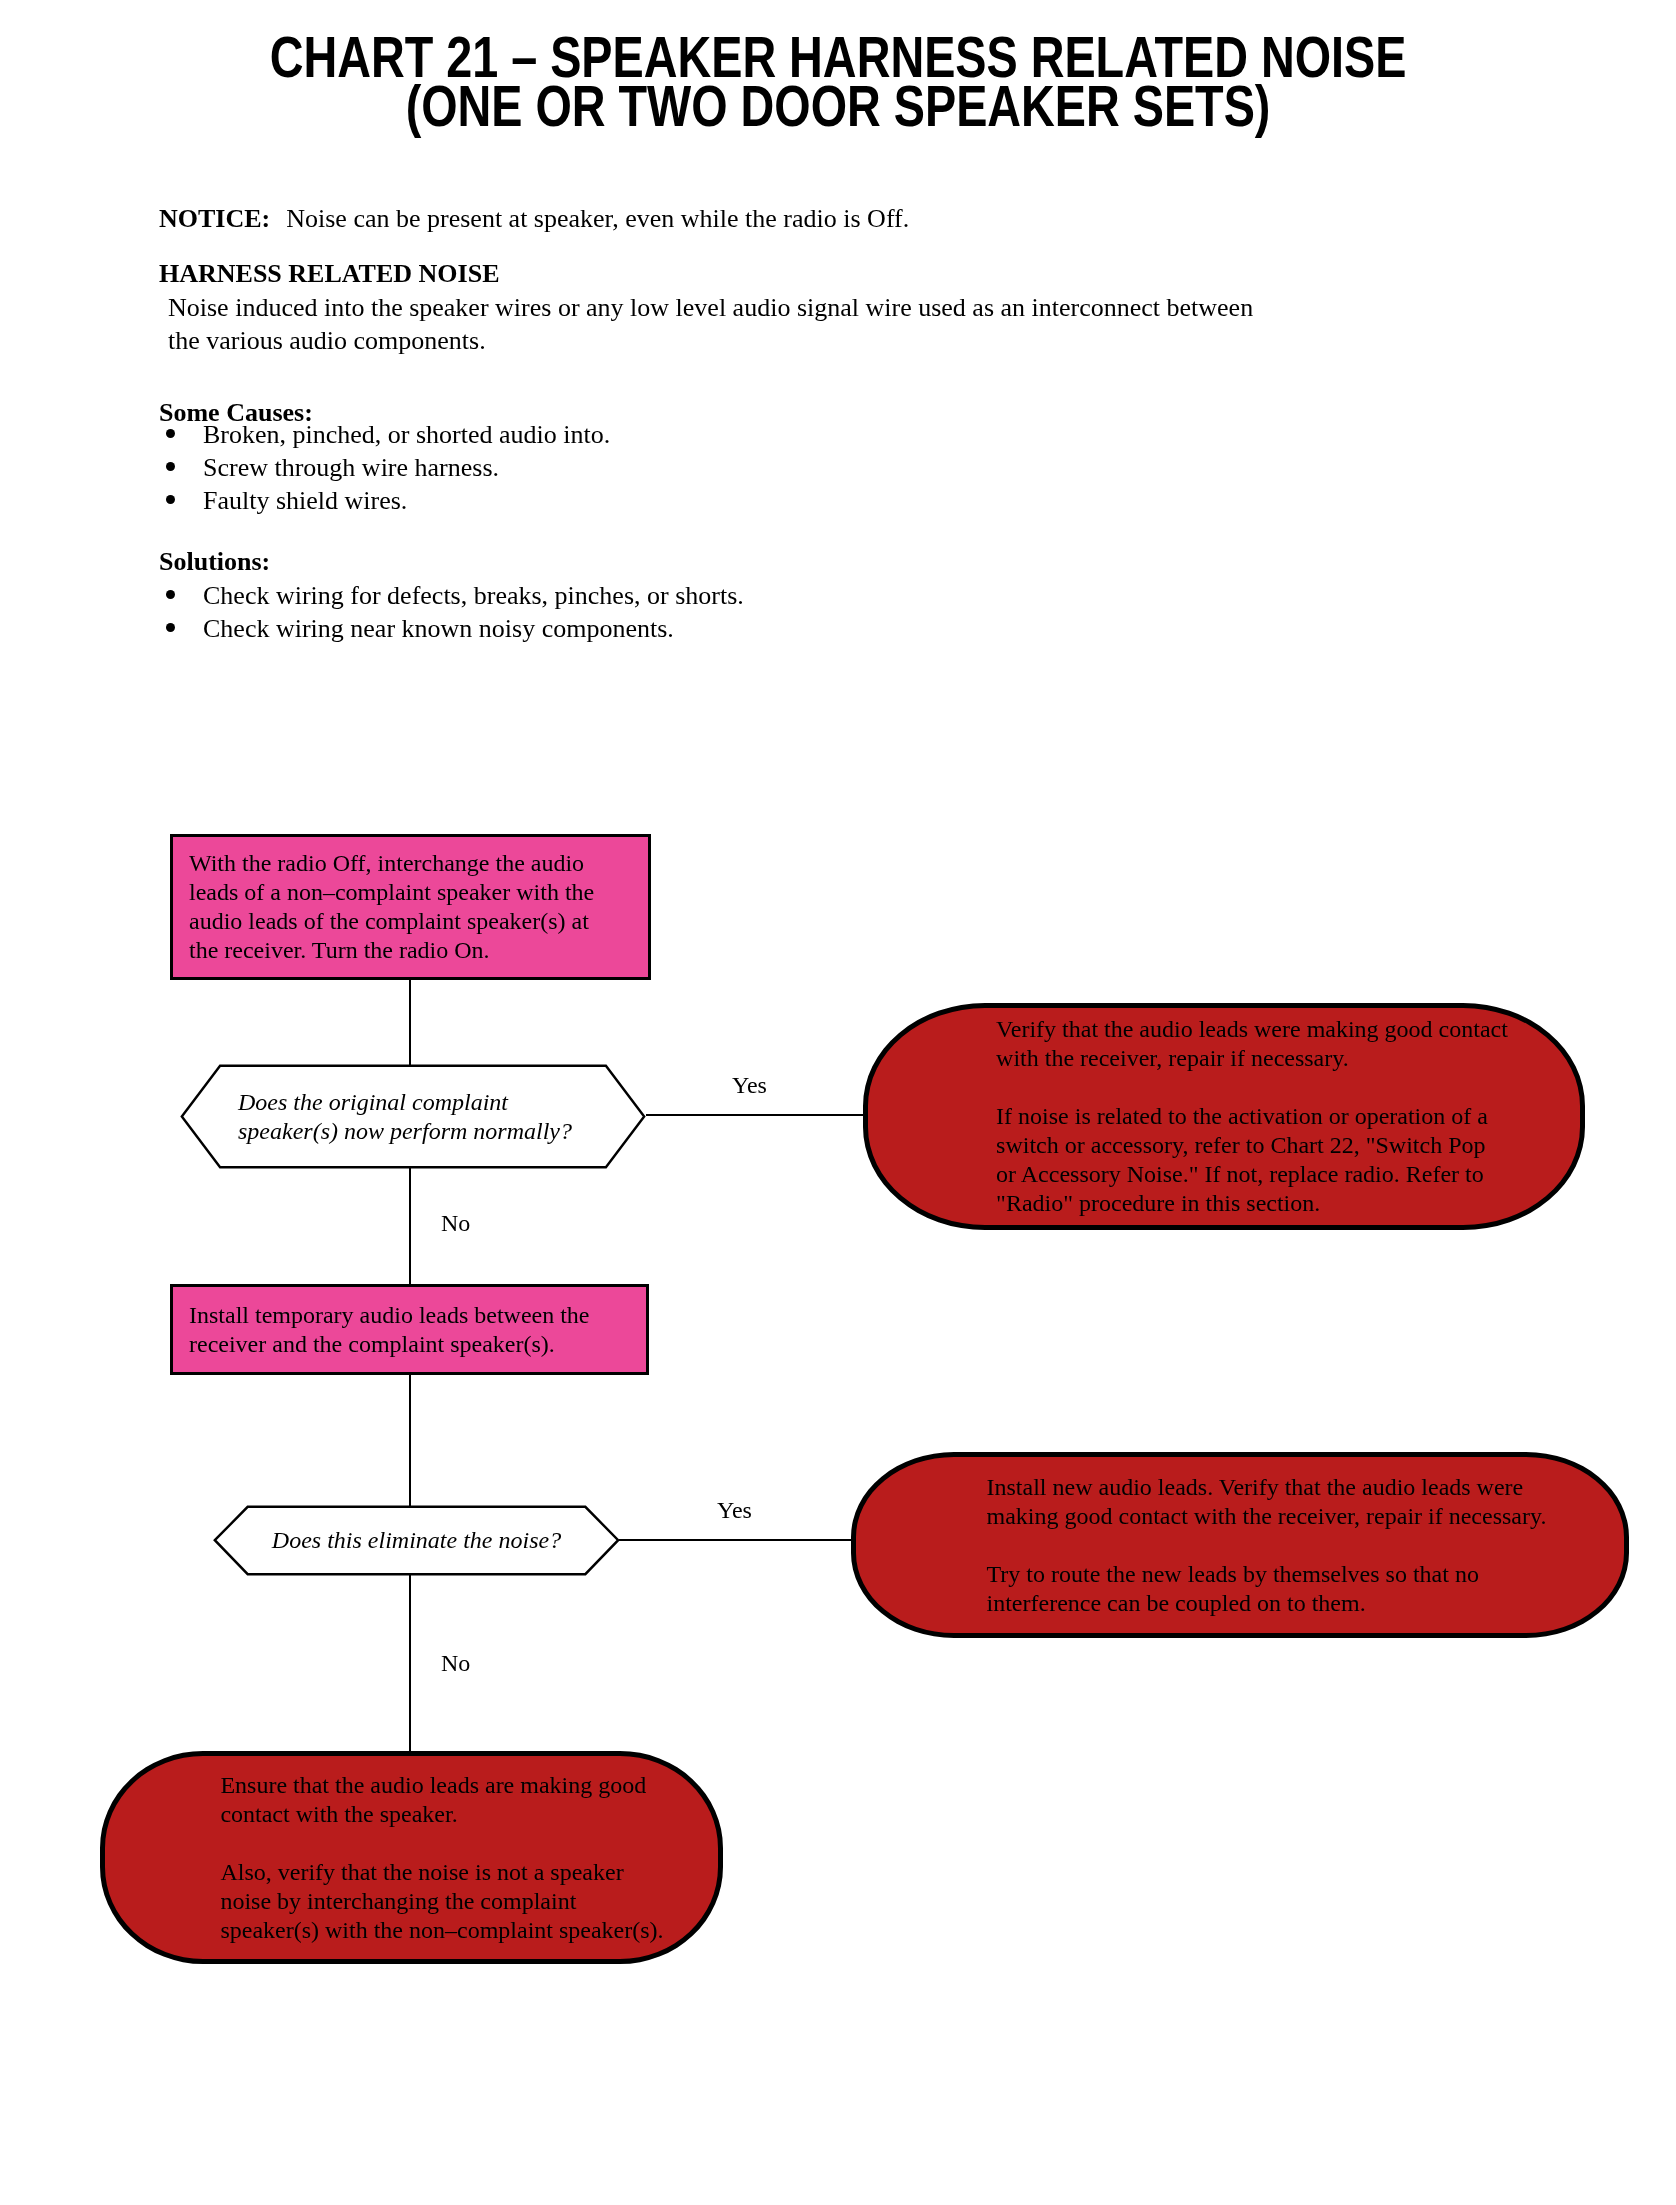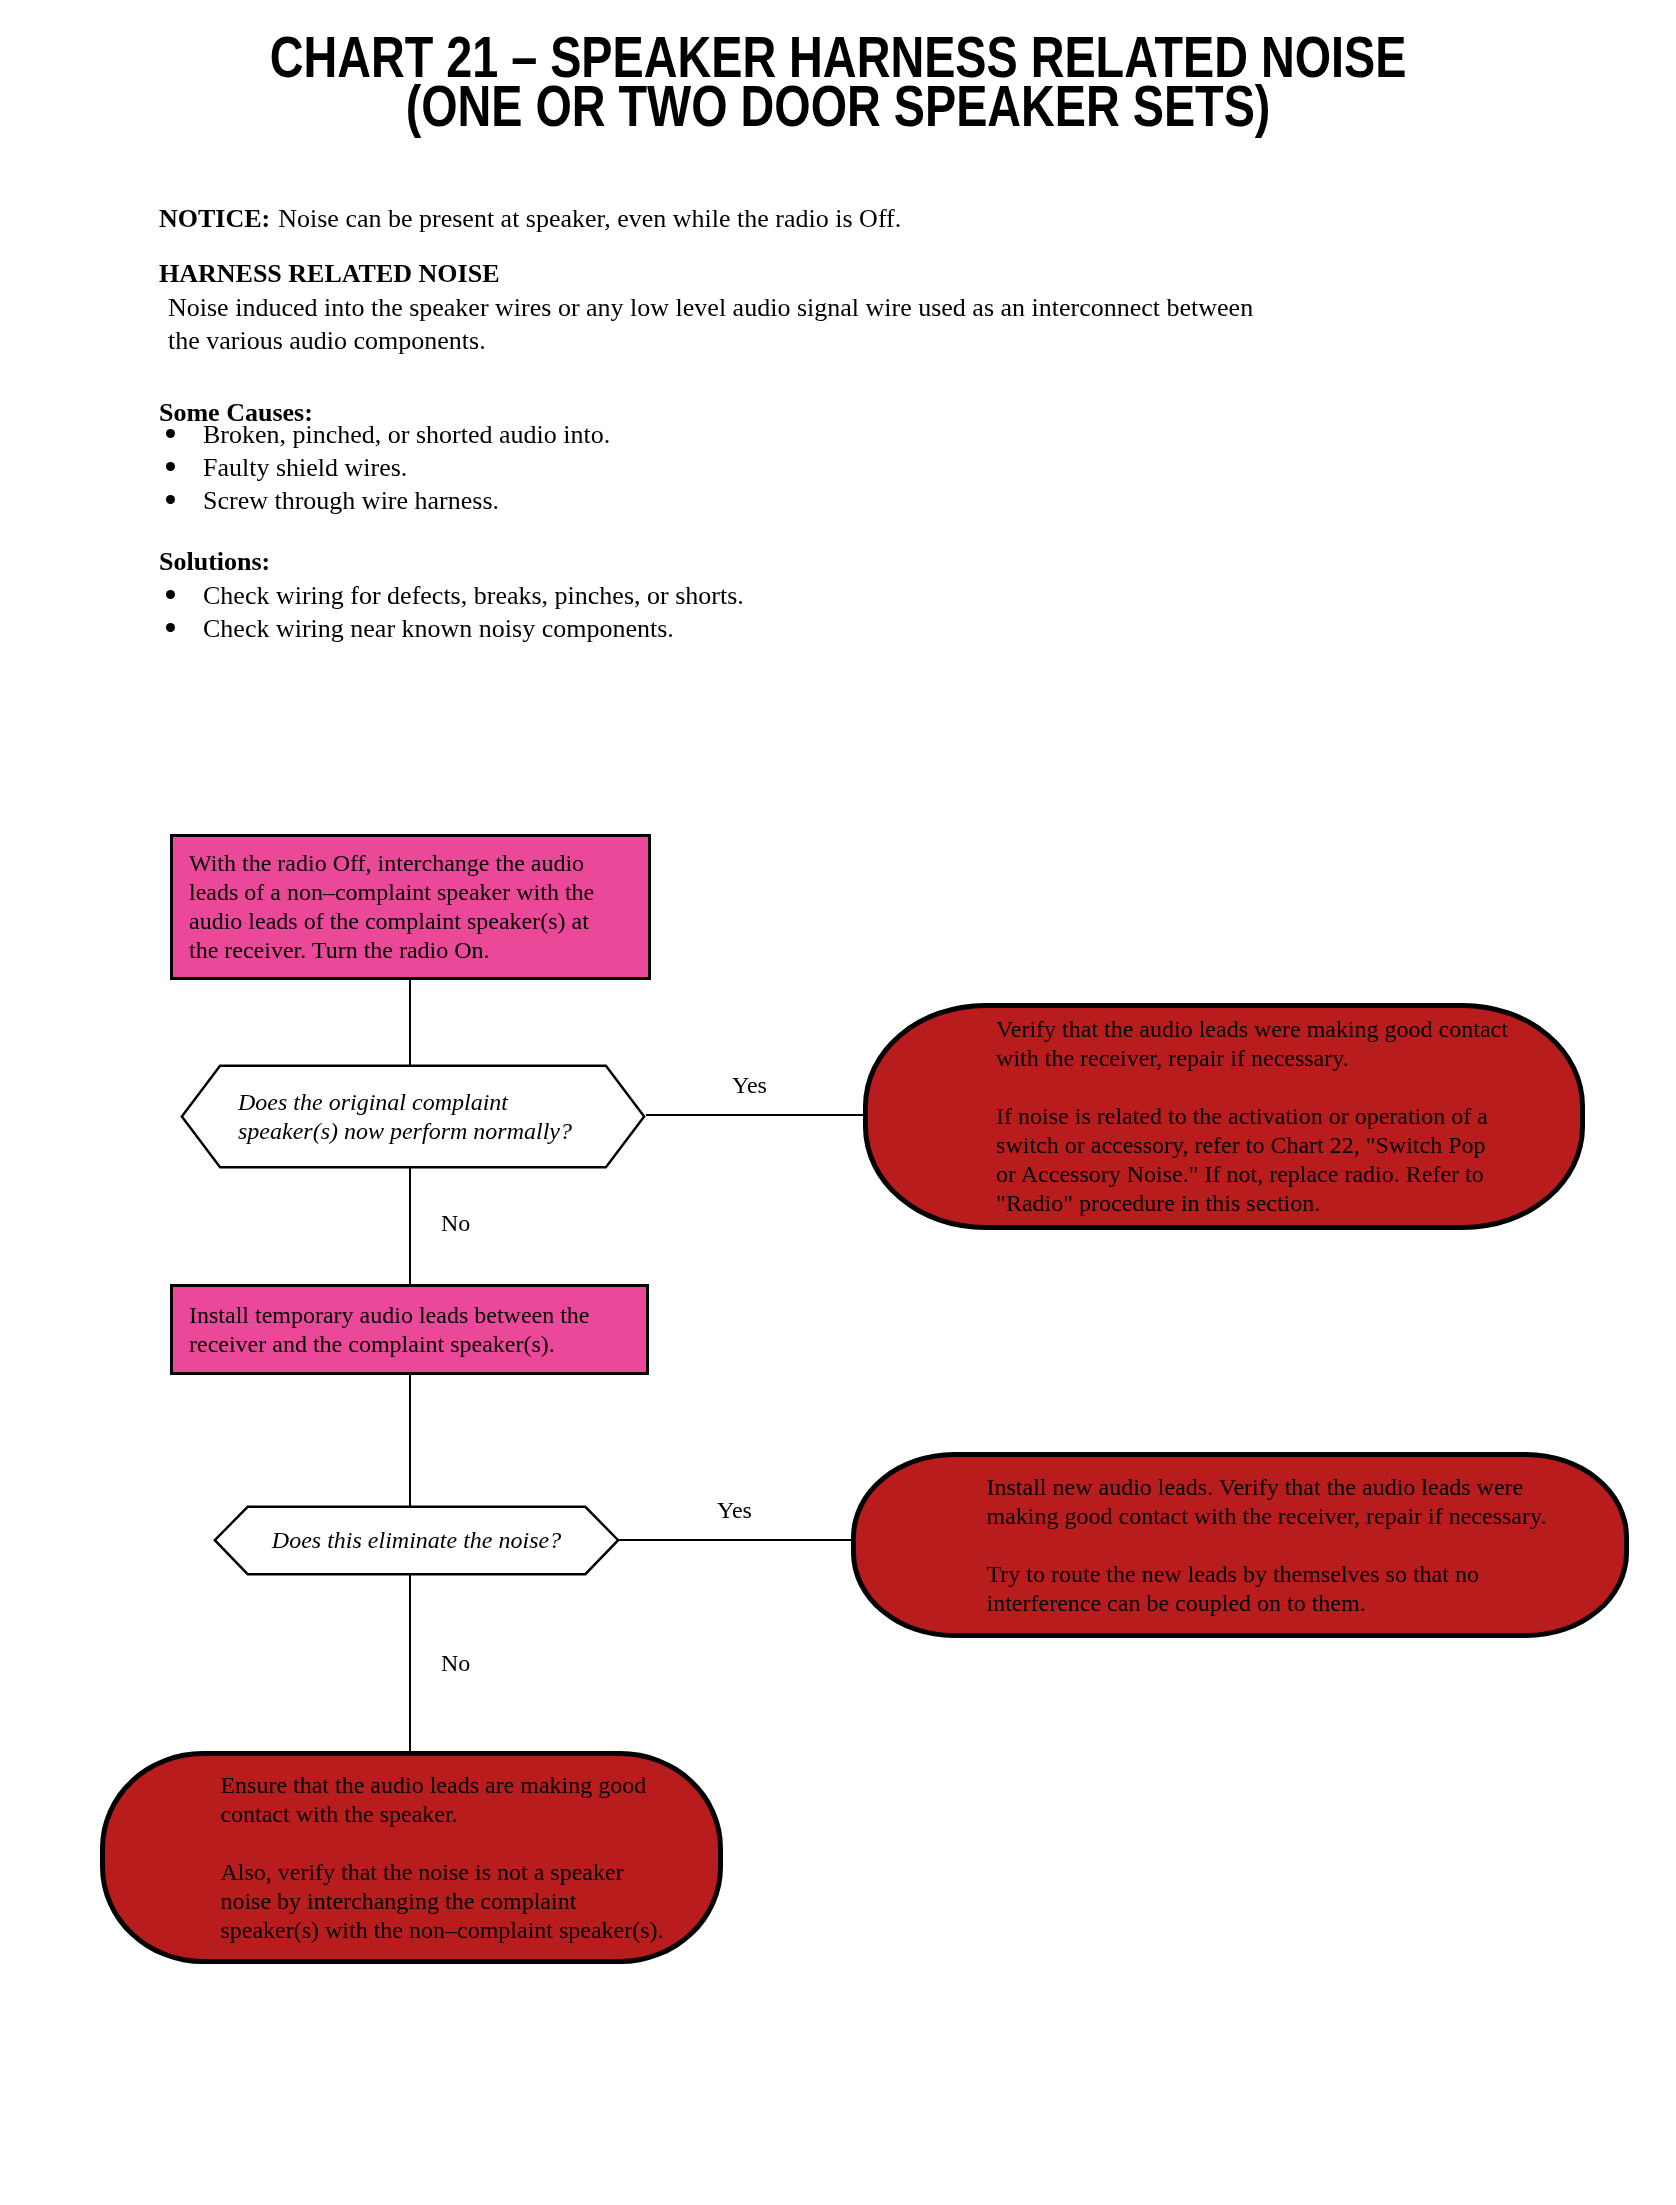--- a/index.html
+++ b/index.html
@@ -65,32 +65,32 @@
 <body>
 
 <div class="page">
 
   <div class="title">
     <div>CHART 21 – SPEAKER HARNESS RELATED NOISE</div>
     <div>(ONE OR TWO DOOR SPEAKER SETS)</div>
   </div>
 
   <div class="abs body-text" style="left:159px;top:202px;width:1386px;">
-    <span class="bold">NOTICE:</span><span style="margin-left:8px;">Noise can be present at speaker, even while the radio is Off.</span>
+    <span class="bold">NOTICE:</span><span style="margin-left:16px;">Noise can be present at speaker, even while the radio is Off.</span>
   </div>
 
   <div class="abs body-text bold" style="left:159px;top:257px;">HARNESS RELATED NOISE</div>
   <div class="abs body-text ml" style="left:159px;top:291px;width:1398px;margin-left:9px;">Noise induced into the speaker wires or any low level audio signal wire used as an interconnect between
 the various audio components.</div>
 
   <div class="abs body-text bold" style="left:159px;top:384px;margin-top:12px;">Some Causes:</div>
   <ul class="blist abs body-text" style="left:159px;top:418px;width:1398px;">
     <li>Broken, pinched, or shorted audio into.</li>
+    <li>Screw through wire harness.</li>
     <li>Faulty shield wires.</li>
-    <li>Screw through wire harness.</li>
   </ul>
 
   <div class="abs body-text bold" style="left:159px;top:545px;">Solutions:</div>
   <ul class="blist abs body-text" style="left:159px;top:579px;width:1422px;">
     <li>Check wiring for defects, breaks, pinches, or shorts.</li>
     <li>Check wiring near known noisy components.</li>
   </ul>
 
   <div>
 

